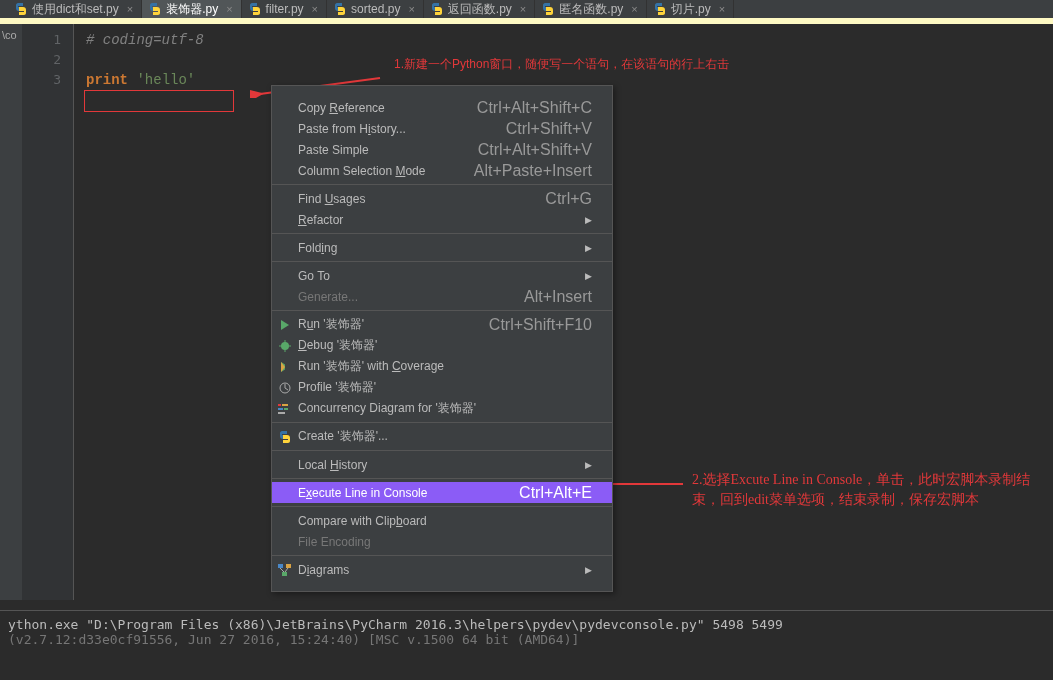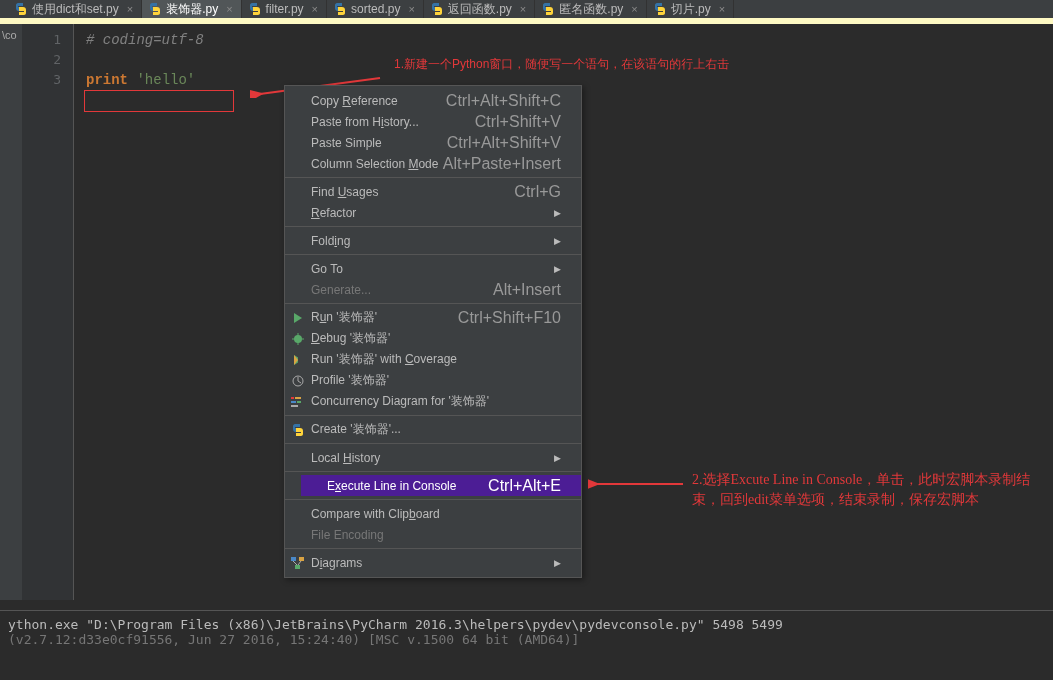--- a/index.html
+++ b/index.html
@@ -95,40 +95,39 @@
   position: absolute;
   left: 692px; top: 470px;
   color: #e2383a;
   font-size: 14px;
   width: 360px;
   line-height: 20px;
   font-family: Liberation Serif, serif;
 }
 .context-menu {
   position: absolute;
-  left: 284px; top: 85px;
-  width: 298px;
+  left: 271px; top: 85px;
+  width: 342px;
   background: #3c3f41;
   border: 1px solid #555555;
   box-shadow: 2px 2px 6px rgba(0,0,0,0.4);
-  padding: 4px 0;
+  padding: 11px 0;
 }
 .menu-item {
   display: flex;
   align-items: center;
   height: 21px;
   padding: 0 20px 0 26px;
   color: #bbbbbb;
   font-size: 12px;
   position: relative;
 }
 .menu-item.highlighted {
-  background: #4c1d95;
+  background: #8b5cf6;
   color: #fff;
-  margin-left: 16px;
 }
 .menu-item.disabled { color: #777777; }
 .menu-item .shortcut {
   margin-left: auto;
   color: #999999;
   font-size: 16px;
 }
 .menu-item.highlighted .shortcut { color: #fff; }
 .menu-item .submenu-arrow {
   margin-left: auto;

